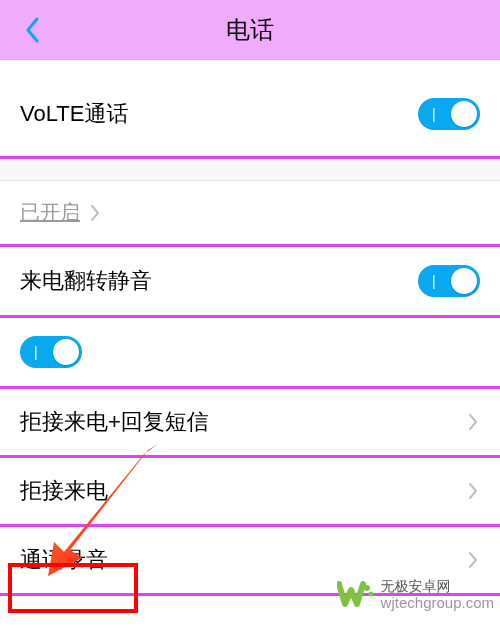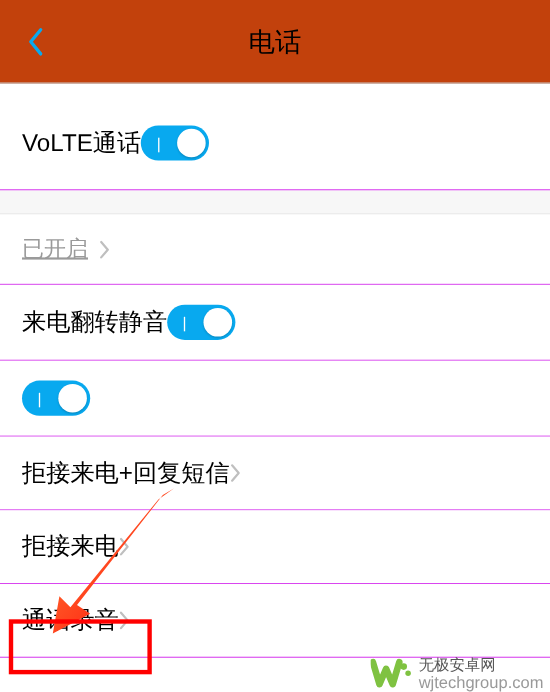--- a/index.html
+++ b/index.html
@@ -9,26 +9,26 @@
     }
     body {
       font-family: -apple-system, "Helvetica Neue", Arial, sans-serif;
       background: #fff;
       width: 500px;
       height: 629px;
       position: relative;
       overflow: hidden;
     }
     .header {
-      height: 76px;
+      height: 60px;
       display: flex;
       align-items: center;
       border-bottom: 1px solid #c8c8c8;
       position: relative;
-      background: #c2410c;
+      background: #f0abfc;
     }
     .back-button {
       position: absolute;
       left: 12px;
       width: 40px;
       height: 40px;
       display: flex;
       align-items: center;
       justify-content: center;
       cursor: pointer;
@@ -47,22 +47,23 @@
     .content {
       background: #fff;
     }
     .spacer {
       height: 12px;
       background: #fff;
     }
     .row {
       display: flex;
       align-items: center;
+      justify-content: space-between;
       padding: 18px 20px;
-      border-bottom: 1px solid #d946ef;
+      border-bottom: 3px solid #d946ef;
       background: #fff;
       position: relative;
     }
     .row-label {
       font-size: 22px;
       color: #000;
     }
     .row-right {
       display: flex;
       align-items: center;
@@ -135,21 +136,21 @@
       left: 40px;
       top: 440px;
       width: 130px;
       height: 140px;
       pointer-events: none;
       z-index: 9;
     }
     .watermark {
       position: absolute;
       right: 6px;
-      bottom: 0;
+      bottom: 18px;
       display: flex;
       align-items: center;
       gap: 6px;
       z-index: 20;
     }
     .watermark-logo {
       width: 38px;
       height: 30px;
     }
     .watermark-text {

